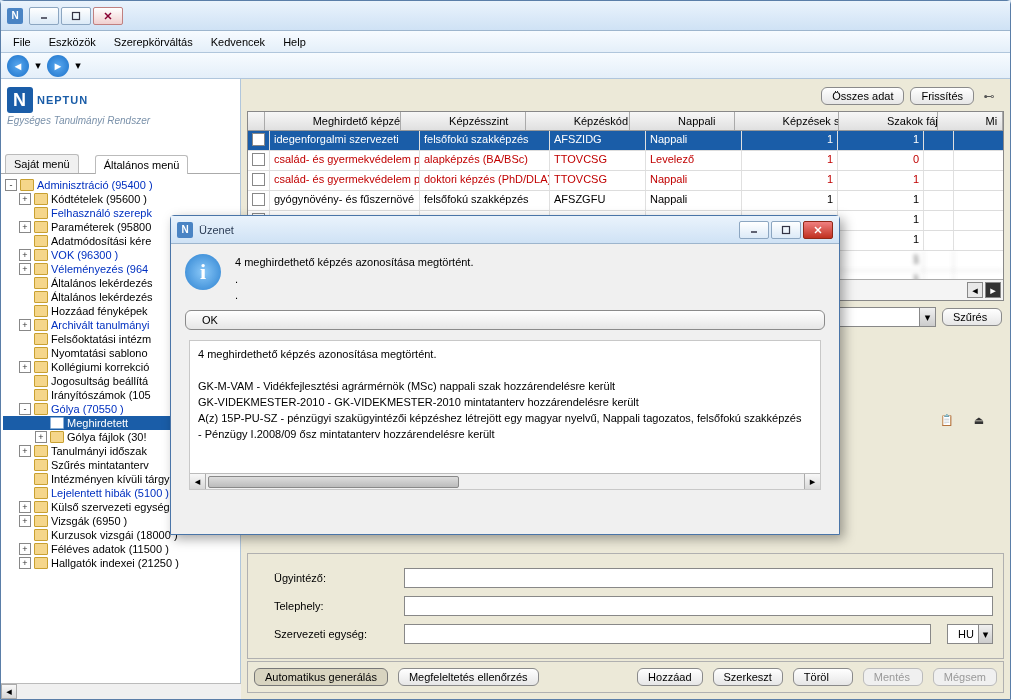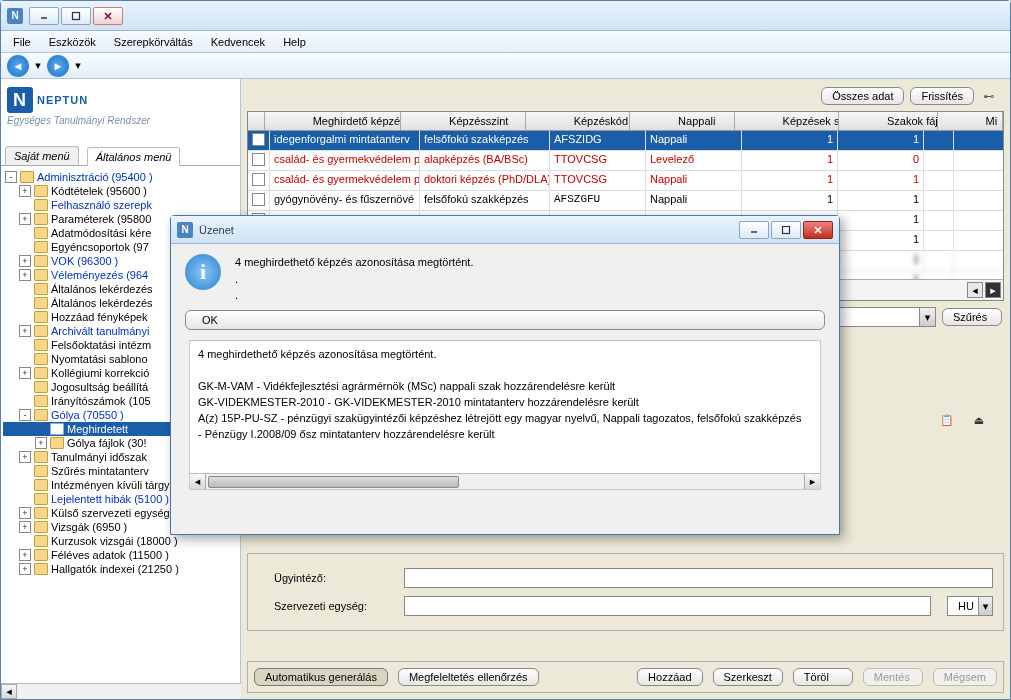--- a/index.html
+++ b/index.html
@@ -24,21 +24,21 @@
 .smalldd { width:10px; height:22px; display:flex; align-items:center; justify-content:center; cursor:pointer;}
 
 .body { position:absolute; top:78px; left:0; right:0; bottom:0; display:flex; }
 
 
 .left { width:240px; border-right:1px solid #b0c6dc; background:#fff; display:flex; flex-direction:column; overflow:hidden;}
 .logo { padding:8px 6px; }
 .logo .big { color:#1a5da8; font-weight:bold; font-size:26px; letter-spacing:1px; display:flex; align-items:center; gap:4px;}
 .logo .big .n { width:26px; height:26px; background:#1a5da8; color:#fff; display:flex; align-items:center; justify-content:center; border-radius:3px; font-size:18px;}
 .logo .sub { color:#7a91aa; font-size:10px; margin-top:2px; font-style:italic;}
-.tabs { display:flex; border-bottom:1px solid #aaa; padding:0 4px; gap:8px; margin-top:12px;font-style:italic;}
+.tabs { display:flex; border-bottom:1px solid #aaa; padding:0 4px; gap:16px; margin-top:20px;}
 .tab { padding:3px 8px; background:#f0f0f0; border:1px solid #bbb; border-bottom:none; border-radius:3px 3px 0 0; cursor:pointer;}
 .tab.active { background:#fff; font-weight:normal; position:relative; top:1px;}
 .tree { flex:1; overflow:auto; padding:4px 2px; }
 .treenode { display:flex; align-items:center; gap:3px; padding:1px 2px; white-space:nowrap; cursor:pointer;}
 .treenode .exp { width:12px; height:12px; border:1px solid #888; display:flex; align-items:center; justify-content:center; font-size:9px; line-height:1; background:#fff; color:#333;}
 .treenode .noexp { width:12px; }
 .treenode .ico { width:14px; height:12px; background:#f5d68a; border:1px solid #c8a030; border-radius:1px;}
 .treenode .ico.page { background:#fff; border-color:#8ab0d8;}
 .treenode.selected { background:#1a5da8; color:#fff;}
 .treenode .txt.blue { color:#0030c0;}
@@ -179,25 +179,20 @@
             <span class="exp">+</span>
             <span class="ico"></span>
             <span class="txt">Paraméterek  (95800</span>
           </div>
           <div class="treenode ind1">
             <span class="noexp"></span>
             <span class="ico"></span>
             <span class="txt">Adatmódosítási kére</span>
           </div>
           <div class="treenode ind1">
-            <span class="noexp"></span>
-            <span class="ico"></span>
-            <span class="txt">Egyéncsoportok  (97</span>
-          </div>
-          <div class="treenode ind1">
             <span class="exp">+</span>
             <span class="ico"></span>
             <span class="txt blue">VOK (96300  )</span>
           </div>
           <div class="treenode ind1">
             <span class="exp">+</span>
             <span class="ico"></span>
             <span class="txt blue">Véleményezés (964</span>
           </div>
           <div class="treenode ind1">
@@ -327,21 +322,21 @@
             <div class="gh" style="width: 130px;">Képzésszint</div>
             <div class="gh" style="width: 96px;">Képzéskód</div>
             <div class="gh" style="width: 96px;">Nappali</div>
             <div class="gh" style="width: 96px;">Képzések száma</div>
             <div class="gh" style="width: 86px;">Szakok fájlok</div>
             <div class="gh" style="width: 30px;">Mi</div>
           </div>
         <div class="gridbody" id="gridbody">
             <div class="row selected">
               <div class="cell" style="width: 22px;"><span class="cb"></span></div>
-              <div class="cell" style="width: 150px;">idegenforgalmi mintatanterv</div>
+              <div class="cell" style="width: 150px;">idegenforgalmi szervezeti</div>
               <div class="cell" style="width: 130px;">felsőfokú szakképzés</div>
               <div class="cell" style="width: 96px;">AFSZIDG</div>
               <div class="cell" style="width: 96px;">Nappali</div>
               <div class="cell num" style="width: 96px;">1</div>
               <div class="cell num" style="width: 86px;">1</div>
               <div class="cell" style="width: 30px;"></div>
             </div>
             <div class="row">
               <div class="cell" style="width: 22px;"><span class="cb"></span></div>
               <div class="cell red" style="width: 150px;">család- és gyermekvédelem p</div>
@@ -359,21 +354,21 @@
               <div class="cell red" style="width: 96px;">TTOVCSG</div>
               <div class="cell red" style="width: 96px;">Nappali</div>
               <div class="cell num red" style="width: 96px;">1</div>
               <div class="cell num red" style="width: 86px;">1</div>
               <div class="cell red" style="width: 30px;"></div>
             </div>
             <div class="row">
               <div class="cell" style="width: 22px;"><span class="cb"></span></div>
               <div class="cell" style="width: 150px;">gyógynövény- és fűszernövé</div>
               <div class="cell" style="width: 130px;">felsőfokú szakképzés</div>
-              <div class="cell" style="width: 96px; font-family: Liberation Mono, monospace;">AFSZGFU</div>
+              <div class="cell" style="width: 96px;">AFSZGFU</div>
               <div class="cell" style="width: 96px;">Nappali</div>
               <div class="cell num" style="width: 96px;">1</div>
               <div class="cell num" style="width: 86px;">1</div>
               <div class="cell" style="width: 30px;"></div>
             </div>
             <div class="row">
               <div class="cell" style="width: 22px;"><span class="cb"></span></div>
               <div class="cell" style="width: 150px;">közlekedésmérnöki</div>
               <div class="cell" style="width: 130px;">felsőfokú szakképzés</div>
               <div class="cell" style="width: 96px;">BSZKKME</div>
@@ -427,20 +422,24 @@
       </div>
 
       <div class="iconbtns">
         <div class="iconbtn">📋</div>
         <div class="iconbtn">⏏</div>
       </div>
 
       <div class="panel">
         <div class="formrow">
           <label>Ügyintéző:</label>
+          <div class="textin"></div>
+        </div>
+        <div class="formrow">
+          <label>Telephely:</label>
           <div class="textin"></div>
         </div>
         <div class="formrow">
           <label>Szervezeti egység:</label>
           <div class="textin"></div>
           <div class="smallcombo">
               <span style="padding:0 4px">HU</span>
               <div class="dd">▾</div>
             </div>
         </div>

